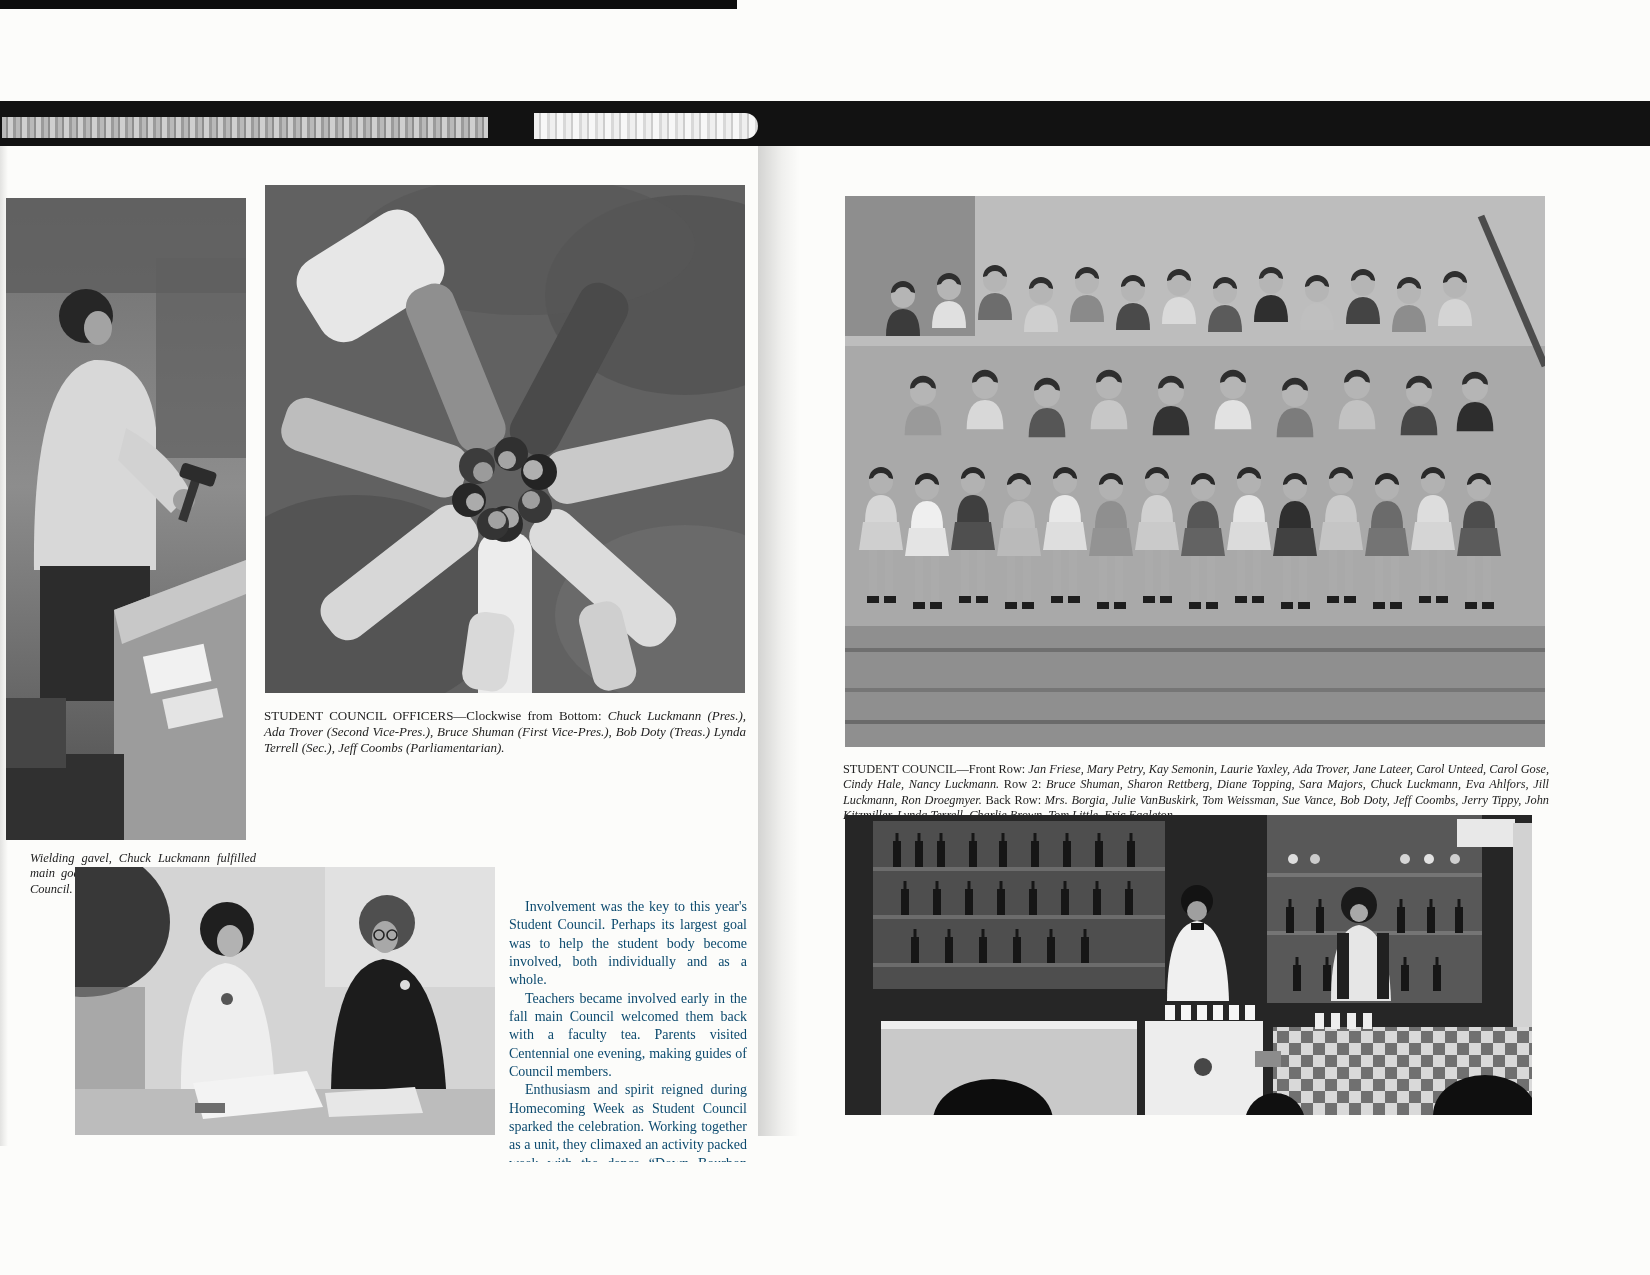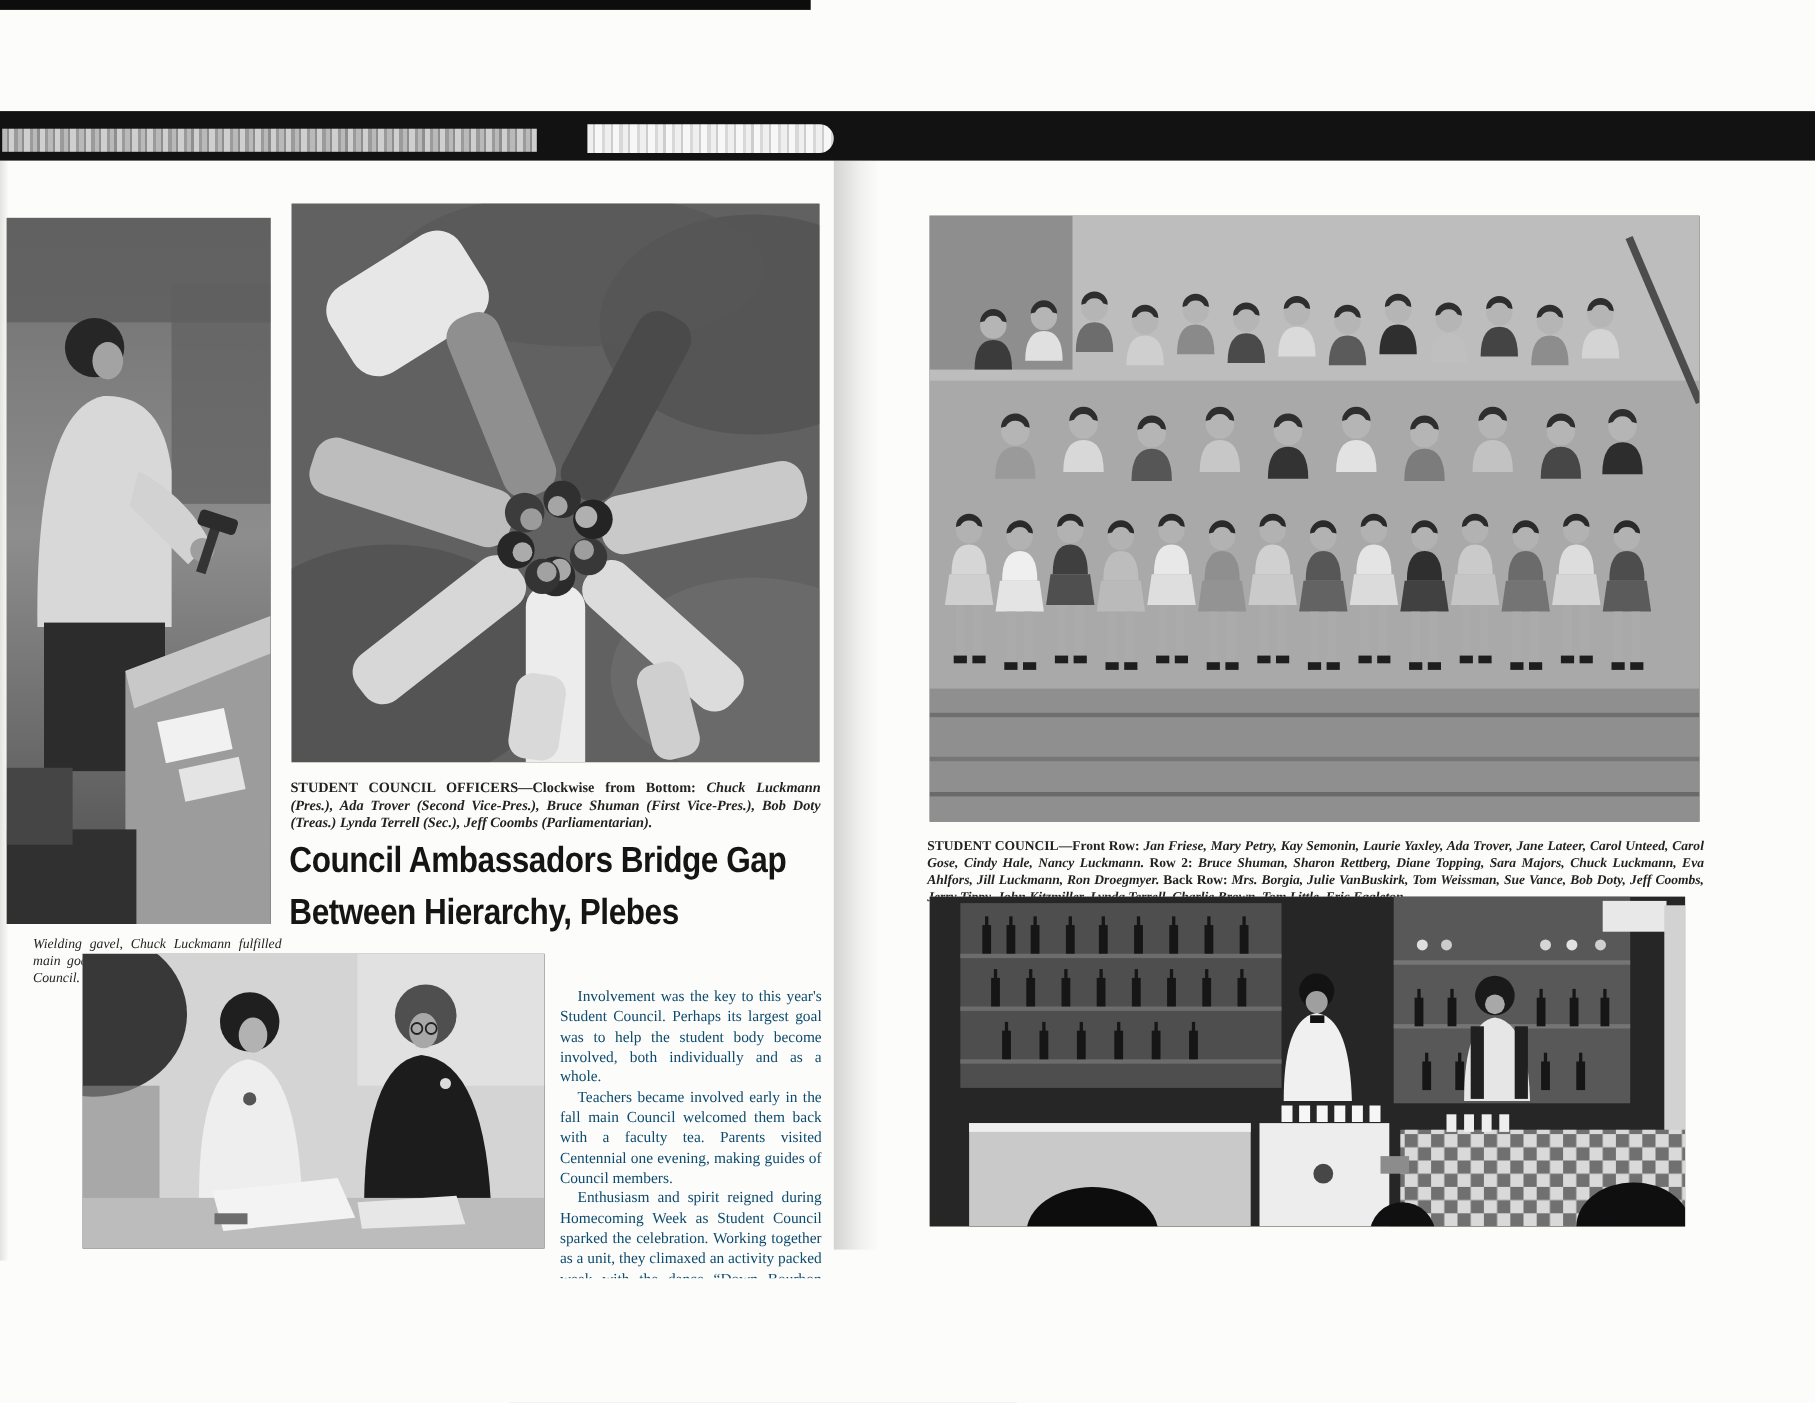--- a/index.html
+++ b/index.html
@@ -13,21 +13,21 @@
       background:repeating-linear-gradient(90deg,#b9b9b9 0 4px,#8f8f8f 4px 6px,#cfcfcf 6px 11px,#9b9b9b 11px 14px);}
   .edge-tex-b{left:534px;top:113px;width:224px;height:26px;border-radius:0 13px 13px 0;
       background:repeating-linear-gradient(90deg,#efefef 0 5px,#cdcdcd 5px 7px,#f7f7f7 7px 13px,#d8d8d8 13px 16px);}
   .gutter{left:758px;top:146px;width:52px;height:990px;
       background:linear-gradient(90deg,rgba(0,0,0,0.16),rgba(0,0,0,0.05) 45%,rgba(0,0,0,0) 80%);}
   .left-edge-shade{left:0;top:146px;width:8px;height:1000px;background:linear-gradient(90deg,rgba(0,0,0,0.10),rgba(0,0,0,0));}
   
   .photo{overflow:hidden;background:#7a7a7a;box-shadow:0 0 0 1px rgba(0,0,0,0.25) inset;}
   .photo svg{display:block;}
   
-  .cap{font-size:13px;line-height:1.22;text-align:justify;color:#222;font-weight:bold;}
+  .cap{font-size:13px;line-height:1.22;text-align:justify;color:#222;}
   .cap .seg-rm{font-style:normal;}
   .cap .seg-it{font-style:italic;}
   .cap-small{font-size:12.3px;line-height:1.25;}
   .headline{font-family:"Liberation Sans",sans-serif;font-weight:700;font-size:33px;
             letter-spacing:-0.5px;color:#151515;transform:scaleX(0.87);transform-origin:left top;
             white-space:nowrap;}
   .gavel-cap{font-size:12.5px;font-style:italic;line-height:1.22;text-align:justify;color:#222;}
   .article{font-size:14px;line-height:1.31;text-align:justify;color:#0c4a6e;overflow:hidden;}
   .article p{margin:0;text-indent:16px;}
 </style>
@@ -134,24 +134,20 @@
           <rect x="200" y="430" width="46" height="78" rx="16" fill="#d9d9d9"></rect>
         </g>
       <g transform="rotate(-14 330 460)">
           <rect x="320" y="420" width="44" height="88" rx="16" fill="#cfcfcf"></rect>
         </g>
     </svg>
   </div>
 
   <div class="abs cap" style="left:264px;top:708px;width:482px;height:52px;"><span class="seg-rm">STUDENT COUNCIL OFFICERS—Clockwise from Bottom: </span><span class="seg-it">Chuck Luckmann (Pres.), Ada Trover (Second Vice-Pres.), Bruce Shuman (First Vice-Pres.), Bob Doty (Treas.) Lynda Terrell (Sec.), Jeff Coombs (Parliamentarian).</span></div>
 
-  <div class="abs" style="left:263px;top:763px;width:520px;height:104px;">
-    <div class="headline">Council Ambassadors Bridge Gap</div>
-    <div class="headline" style="margin-top:9px;">Between Hierarchy, Plebes</div>
-  </div>
 
   <div class="abs gavel-cap" style="left:30px;top:851px;width:226px;height:50px;">Wielding gavel, Chuck Luckmann fulfilled main goal: to firmly link students to their Council.</div>
 
   <div class="abs photo" style="left:75px;top:867px;width:420px;height:268px;">
     <svg width="420" height="268" viewBox="0 0 420 268">
       <rect width="420" height="268" fill="#d4d4d4"></rect>
       <rect x="250" y="0" width="170" height="120" fill="#e1e1e1"></rect>
       <ellipse cx="10" cy="55" rx="85" ry="75" fill="#383838"></ellipse>
       <rect x="0" y="120" width="70" height="148" fill="#8a8a8a" opacity="0.6"></rect>
 

